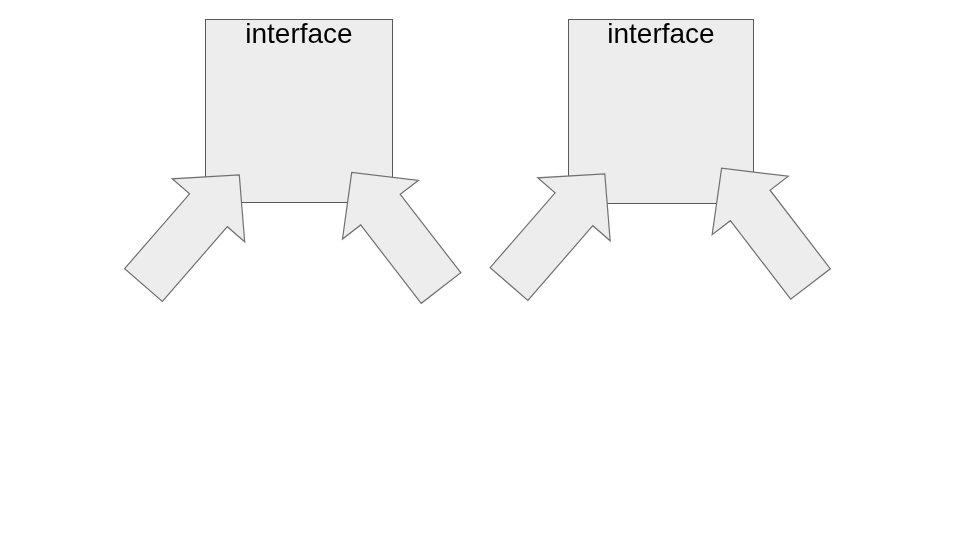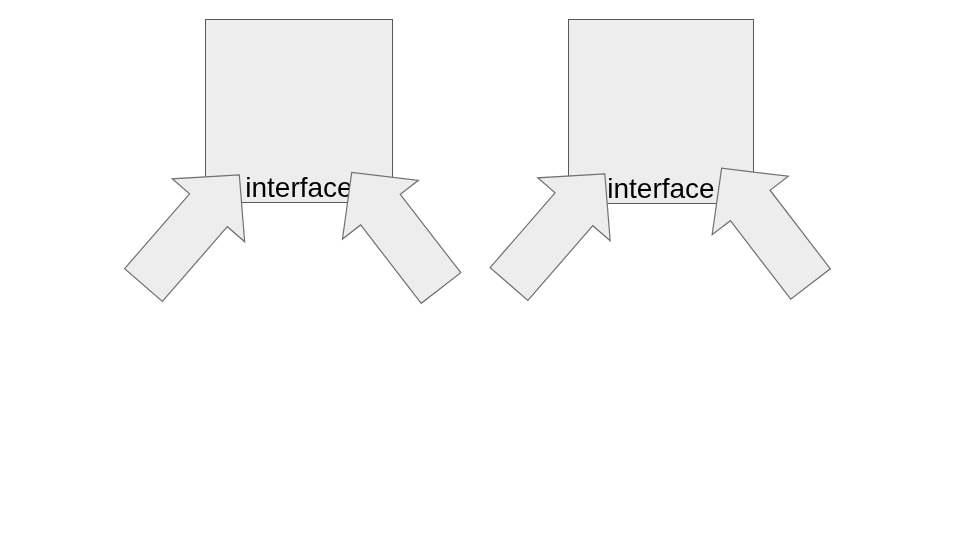--- a/index.html
+++ b/index.html
@@ -14,21 +14,21 @@
     height: 540px;
     background: #ffffff;
     overflow: hidden;
   }
   .node {
     position: absolute;
     box-sizing: border-box;
     background: #ededed;
     border: 1px solid #595959;
     display: flex;
-    align-items: flex-end;
+    align-items: flex-start;
     justify-content: center;
   }
   .node-label {
     font-size: 28px;
     color: #000000;
     line-height: 1;
     white-space: nowrap;
   }
   .arrow-layer {
     position: absolute;

